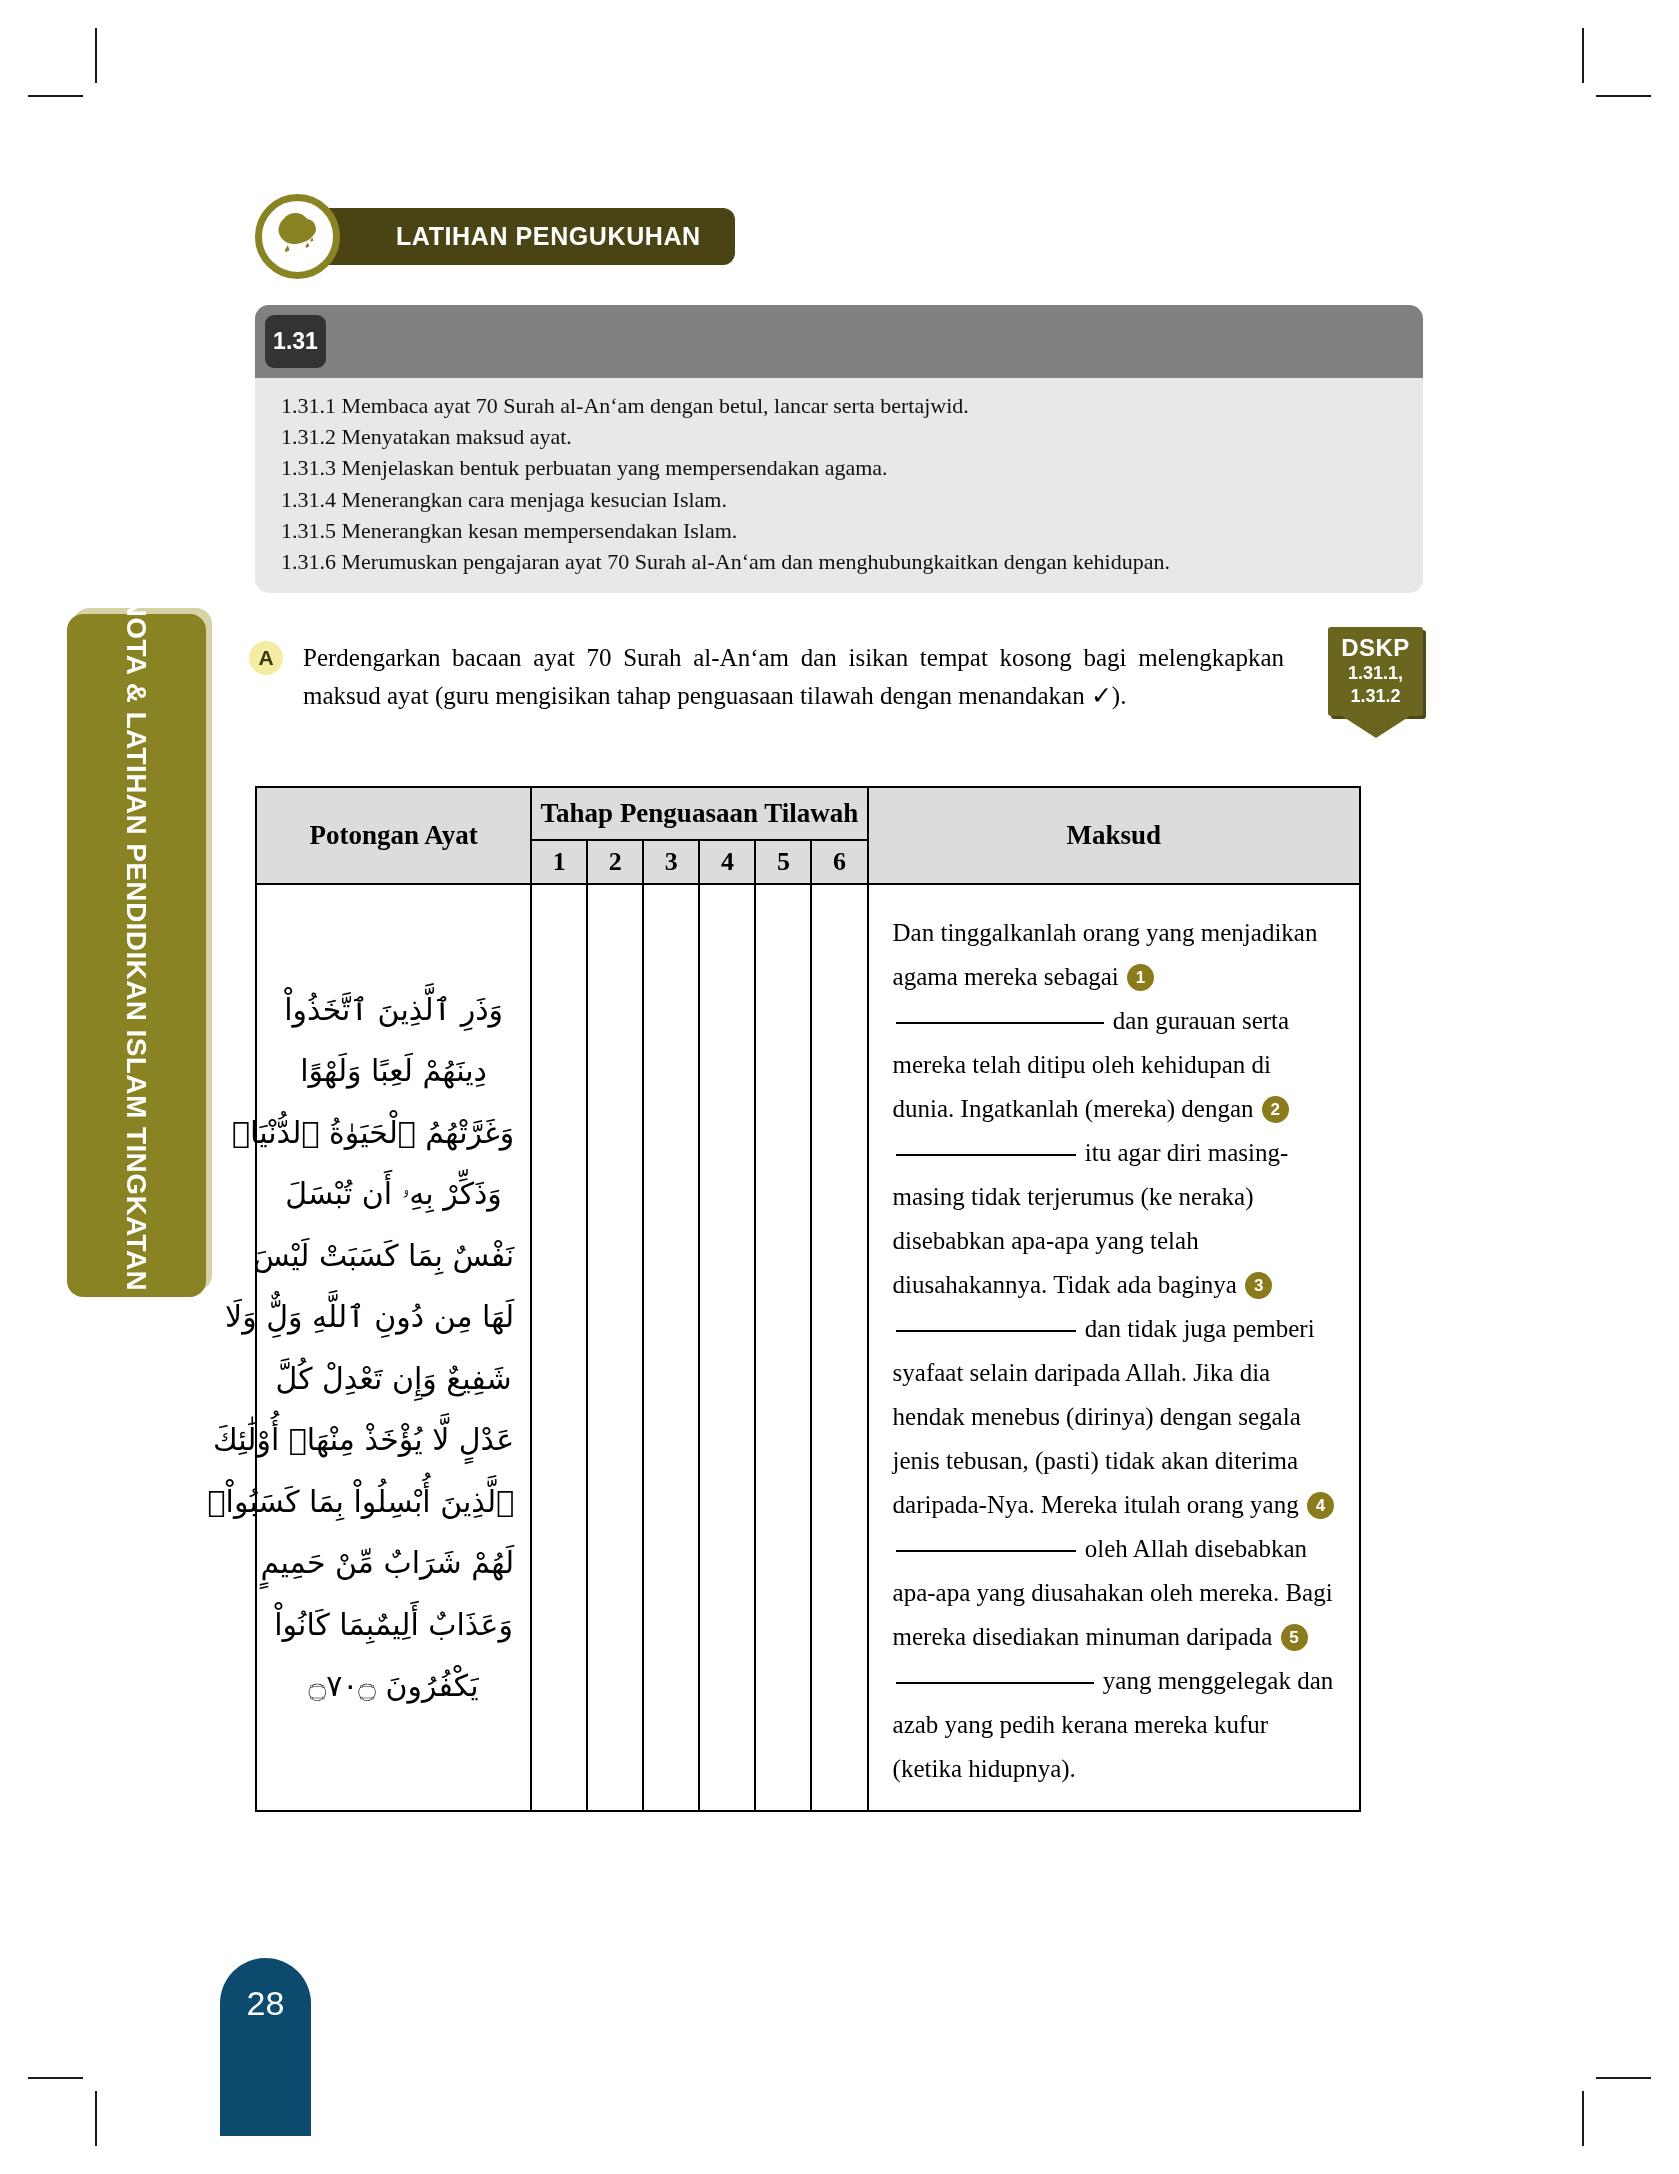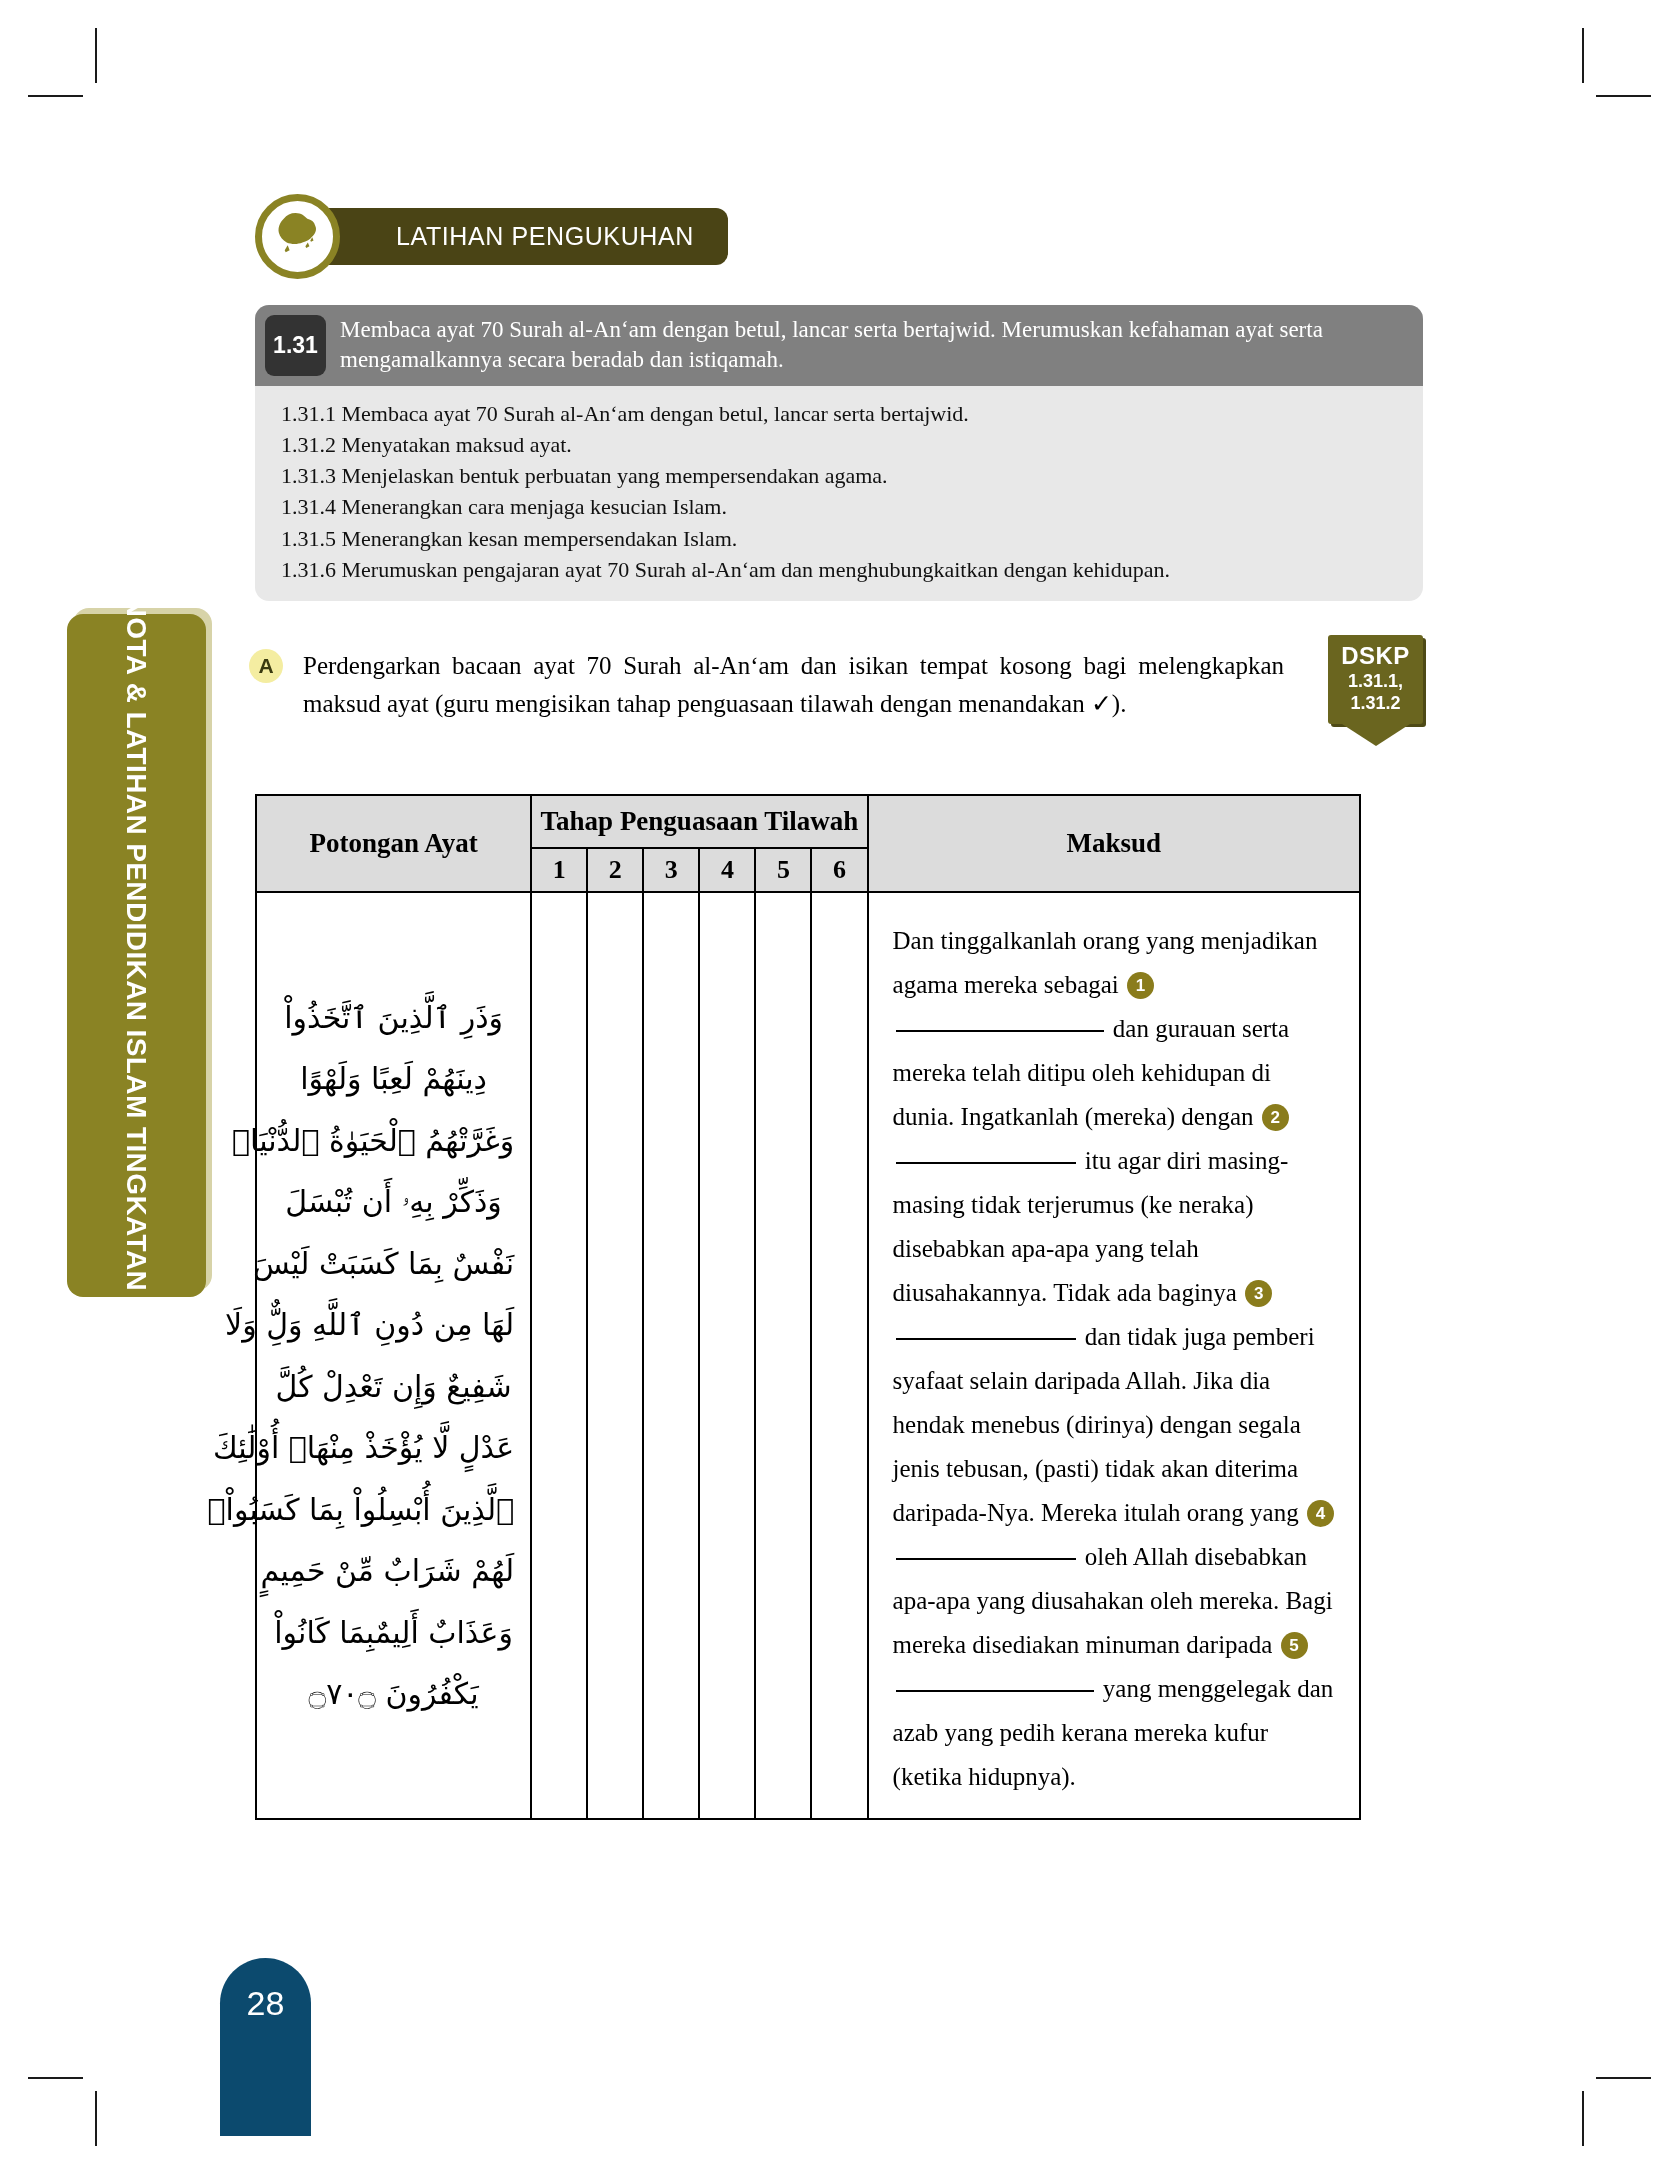--- a/index.html
+++ b/index.html
@@ -63,21 +63,21 @@
     height: 57px;
     background: #4a4415;
     border-radius: 12px;
     display: flex;
     align-items: center;
     padding: 0 34px 0 97px;
   }
   #banner-pill .banner-text {
     color: #ffffff;
     font-family: "Liberation Sans", sans-serif;
-    font-weight: normal;
+    font-weight: bold;
     font-size: 25px;
     letter-spacing: 0.6px;
   }
   #banner-globe {
     position: absolute;
     left: 0;
     top: 0;
     width: 85px;
     height: 85px;
     border-radius: 50%;
@@ -311,21 +311,20 @@
         <path d="M19 46l3-5 2 5-4 2z" fill="#8a8324"></path>
         <path d="M40 42l2.5-4 1.6 4-3.2 1.6z" fill="#8a8324"></path>
         <path d="M45 36l2-3.2 1.3 3.2-2.6 1.3z" fill="#8a8324"></path>
       </svg>
     </div>
   </div>
 
   <div id="standard-block">
     <div id="standard-head">
       <div id="standard-code">1.31</div>
-      <div id="standard-desc">Membaca ayat 70 Surah al-An‘am dengan betul, lancar serta bertajwid. Merumuskan kefahaman ayat serta mengamalkannya secara beradab dan istiqamah.</div>
     </div>
     <div id="standard-list">
       <div class="sl-item">1.31.1 Membaca ayat 70 Surah al-An‘am dengan betul, lancar serta bertajwid.</div>
       <div class="sl-item">1.31.2 Menyatakan maksud ayat.</div>
       <div class="sl-item">1.31.3 Menjelaskan bentuk perbuatan yang mempersendakan agama.</div>
       <div class="sl-item">1.31.4 Menerangkan cara menjaga kesucian Islam.</div>
       <div class="sl-item">1.31.5 Menerangkan kesan mempersendakan Islam.</div>
       <div class="sl-item">1.31.6 Merumuskan pengajaran ayat 70 Surah al-An‘am dan menghubungkaitkan dengan kehidupan.</div>
     </div>
   </div>

